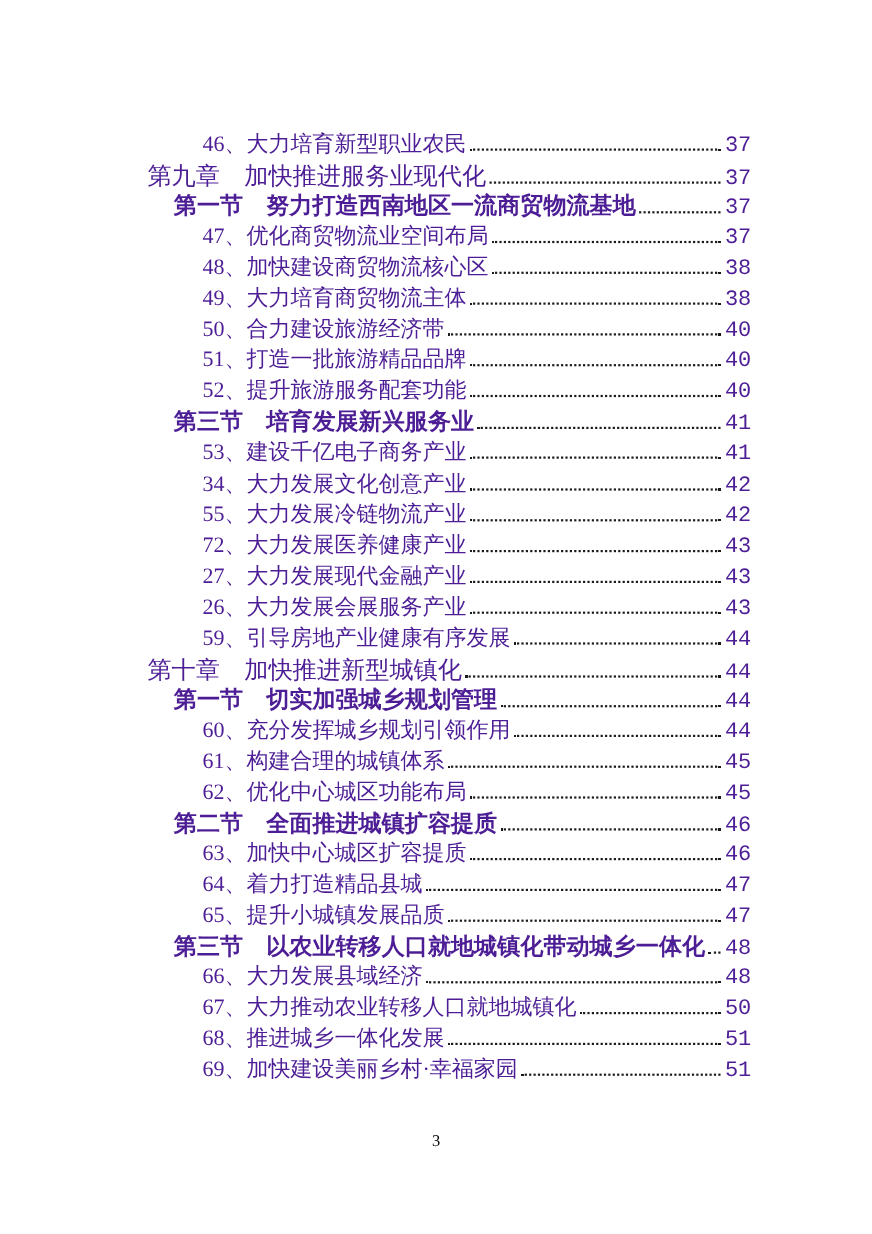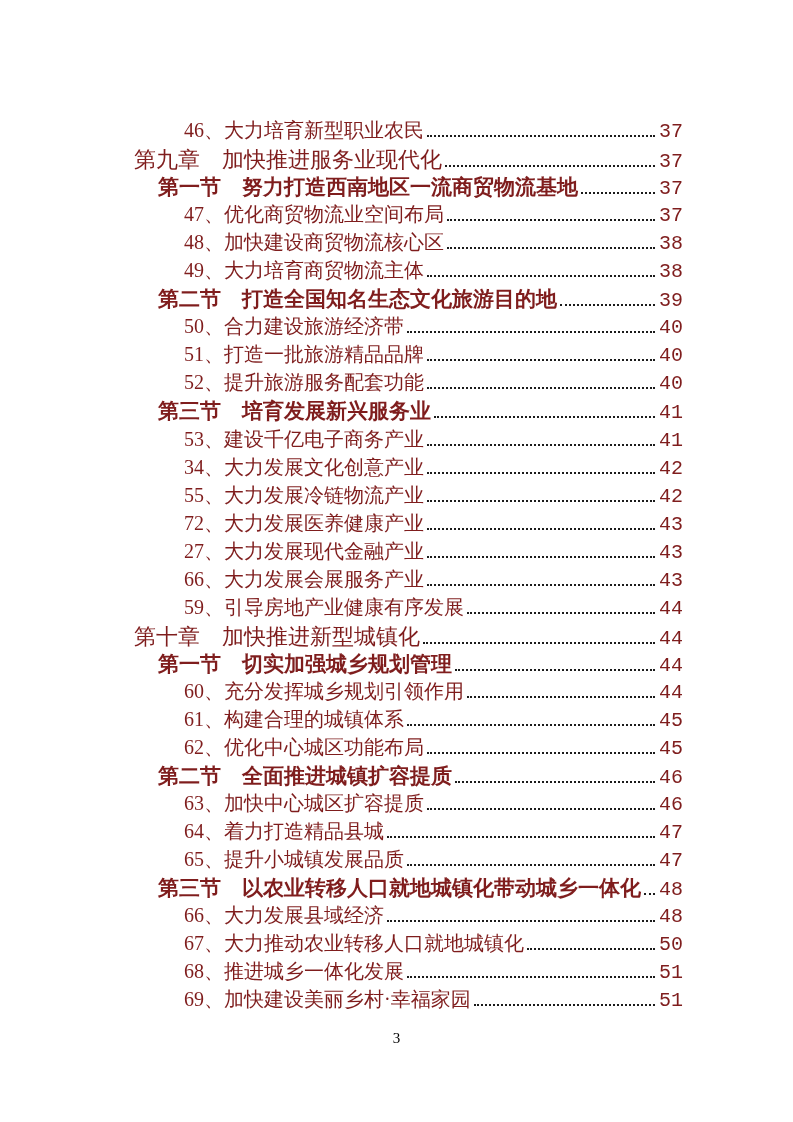--- a/index.html
+++ b/index.html
@@ -18,21 +18,21 @@
     position: absolute;
     left: 134px;
     top: 117px;
     width: 549px;
   }
   .row {
     display: flex;
     align-items: baseline;
     height: 28.05px;
     white-space: nowrap;
-    color: #7f1d1d;
+    color: #4c1d95;
   }
   .row .label {
     flex: 0 0 auto;
   }
   .leader {
     flex: 1 1 auto;
     height: 0;
     min-width: 10px;
     border-bottom: 2.2px dotted #1b1b1b;
     margin: 0 4px 0 3px;
@@ -106,25 +106,20 @@
     <span class="leader"></span>
     <span class="pnum">38</span>
   </div>
 
   <div class="row item">
     <span class="label">49、大力培育商贸物流主体</span>
     <span class="leader"></span>
     <span class="pnum">38</span>
   </div>
 
-  <div class="row section">
-    <span class="label">第二节　打造全国知名生态文化旅游目的地</span>
-    <span class="leader"></span>
-    <span class="pnum">39</span>
-  </div>
 
   <div class="row item">
     <span class="label">50、合力建设旅游经济带</span>
     <span class="leader"></span>
     <span class="pnum">40</span>
   </div>
 
   <div class="row item">
     <span class="label">51、打造一批旅游精品品牌</span>
     <span class="leader"></span>
@@ -167,21 +162,21 @@
     <span class="pnum">43</span>
   </div>
 
   <div class="row item">
     <span class="label">27、大力发展现代金融产业</span>
     <span class="leader"></span>
     <span class="pnum">43</span>
   </div>
 
   <div class="row item">
-    <span class="label">66、大力发展会展服务产业</span>
+    <span class="label">26、大力发展会展服务产业</span>
     <span class="leader"></span>
     <span class="pnum">43</span>
   </div>
 
   <div class="row item">
     <span class="label">59、引导房地产业健康有序发展</span>
     <span class="leader"></span>
     <span class="pnum">44</span>
   </div>
 

